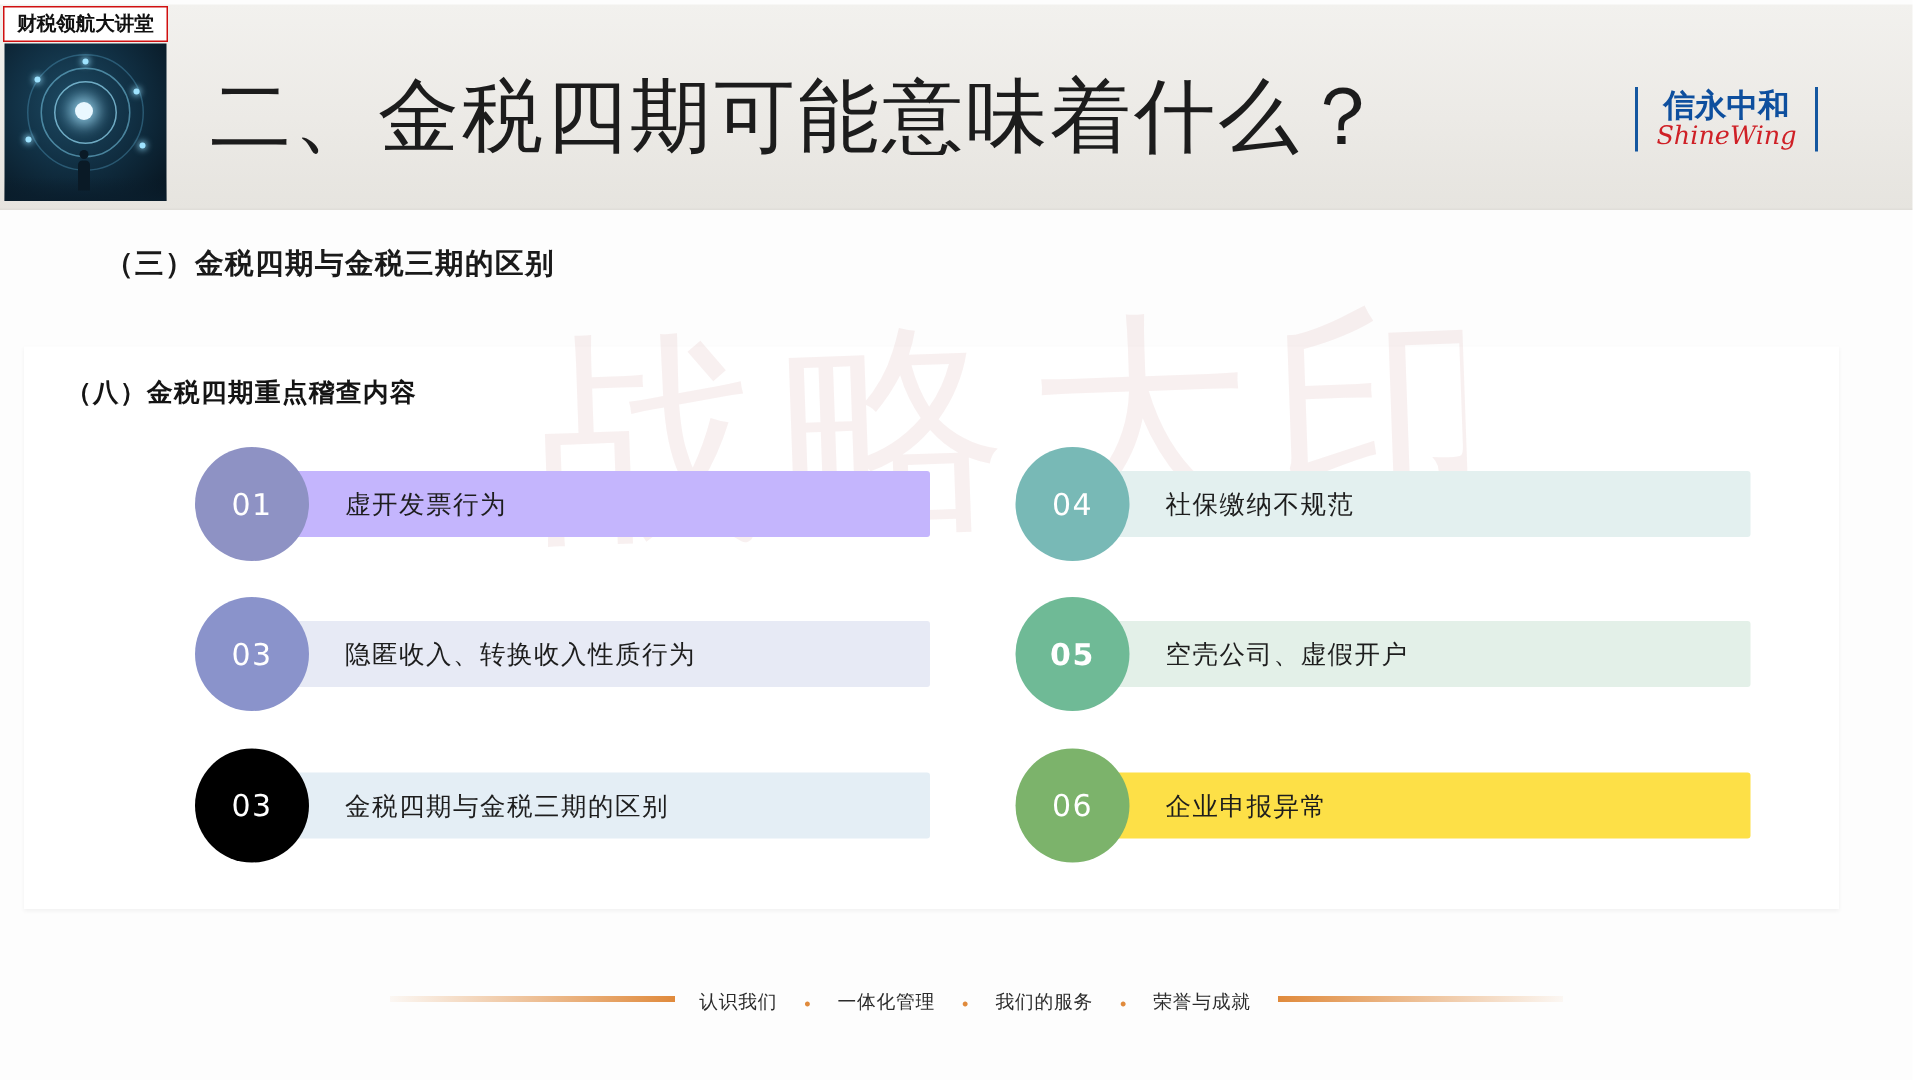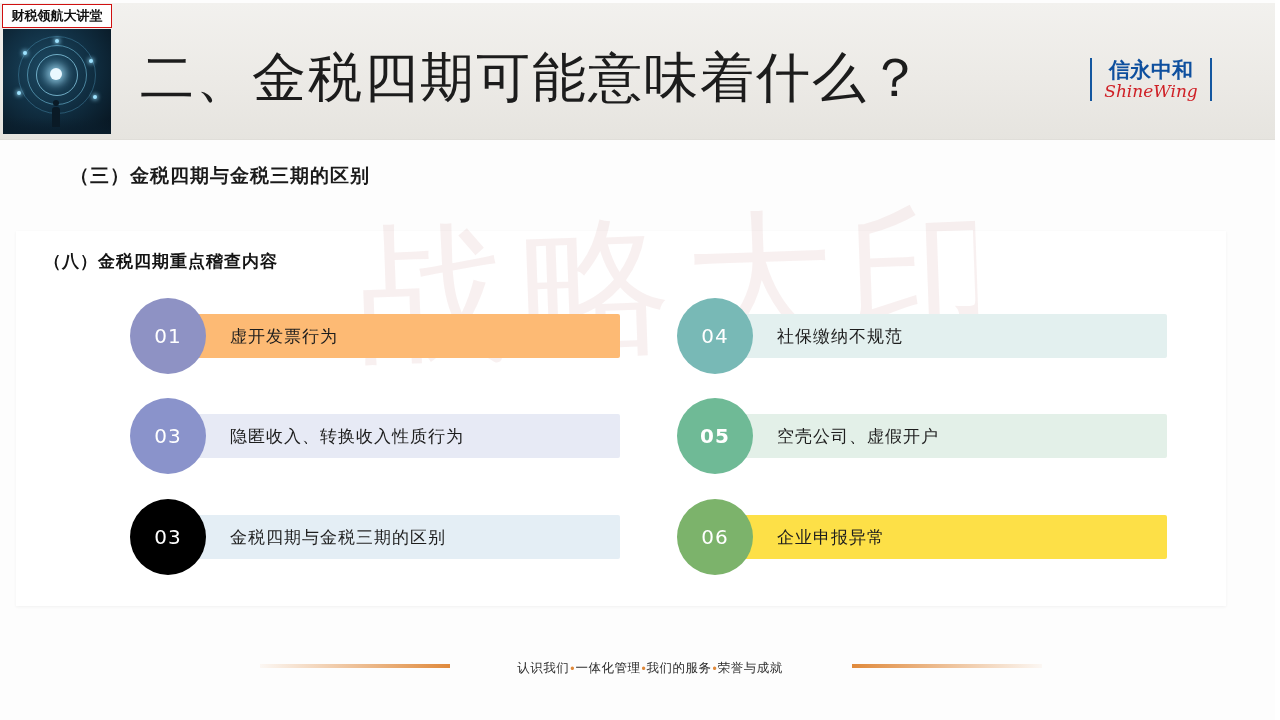--- a/index.html
+++ b/index.html
@@ -269,21 +269,21 @@
     background: linear-gradient(to left, rgba(224,138,60,0.05), #e08a3c);
   }
   .footer-nav {
     position: absolute;
     left: 440px;
     top: 660px;
     width: 420px;
     display: flex;
     align-items: center;
     justify-content: center;
-    gap: 1px;
+    gap: 18px;
   }
   .footer-item {
     font-family: "DejaVu Sans", sans-serif;
     font-size: 12.5px;
     color: #2b2b2b;
     letter-spacing: 0.5px;
     white-space: nowrap;
   }
   .footer-dot {
     color: #e08a3c;
@@ -332,21 +332,21 @@
     </div>
   </div>
 
   <div class="sub-heading">（三）金税四期与金税三期的区别</div>
 
   <div class="content-card"></div>
   <div class="watermark">战略大印</div>
   <div class="card-title">（八）金税四期重点稽查内容</div>
 
   <div class="item" style="left:130px; top:314px;">
-    <div class="item-bar" style="width:430px; background:#fdba74;">
+    <div class="item-bar" style="width:430px; background:#c4b5fd;">
       <span class="item-label">虚开发票行为</span>
     </div>
     <div class="item-circle" style="background:#8e92c4;">
       <span>01</span>
     </div>
   </div>
 
   <div class="item" style="left:130px; top:414px;">
     <div class="item-bar" style="width:430px; background:#e7eaf5;">
       <span class="item-label">隐匿收入、转换收入性质行为</span>

